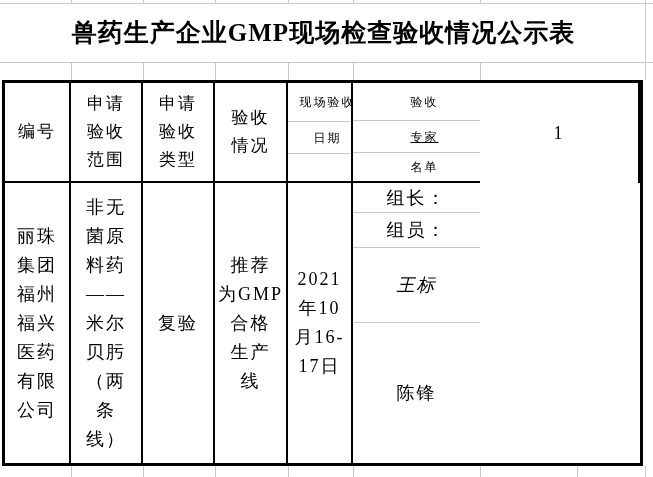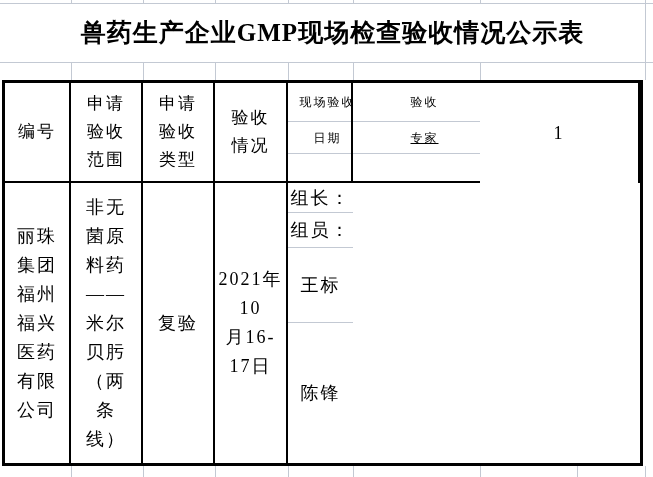--- a/index.html
+++ b/index.html
@@ -7,21 +7,21 @@
     width:653px;height:477px;position:relative;overflow:hidden;
     background:#ffffff;color:#000000;
     font-family:"Liberation Serif","DejaVu Serif",serif;
   }
   
   .gl{position:absolute;background:#c3c9d3;}
   .gl-h{height:1px;}
   .gl-v{width:1px;}
   
   .title{
-    position:absolute;left:11px;top:3px;width:643px;height:59px;
+    position:absolute;left:2px;top:3px;width:643px;height:59px;
     display:flex;align-items:center;justify-content:center;
     font-size:25px;font-weight:bold;letter-spacing:1px;white-space:nowrap;
   }
   
   .tbl{
     position:absolute;left:2px;top:80px;width:641px;height:386px;
     box-sizing:border-box;border:3px solid #000;
     display:grid;
     grid-template-columns:66px 72px 72px 73px 65px 127px 1fr;
     grid-template-rows:100px 1fr;
@@ -95,42 +95,48 @@
   <div class="c hd">验收
 情况</div>
   <div class="c hd stack">
     <div class="band sep" style="height:39px;">现场验收</div>
     <div class="band sep" style="height:32px;">日期</div>
     <div class="band" style="flex:1;"></div>
   </div>
   <div class="c hd stack last">
     <div class="band sep" style="height:39px;">验收</div>
     <div class="band sep" style="height:32px;text-decoration:underline;">专家</div>
+    <div class="band" style="flex:1;">名单</div>
   </div>
 
   <div class="c bd">1</div>
   <div class="c bd">丽珠
 集团
 福州
 福兴
 医药
 有限
 公司</div>
   <div class="c bd">非无
 菌原
 料药
 ——
 米尔
 贝肟
 （两
 条
 线）</div>
   <div class="c bd">复验</div>
+  <div class="c bd">推荐
+为GMP
+合格
+生产
+线</div>
   <div class="c bd date-cell">2021年10
 月16-17日</div>
   <div class="c stack last">
     <div class="band sep" style="height:30px;">组长：</div>
     <div class="band sep" style="height:35px;">组员：</div>
-    <div class="band sep" style="height:75px;">王标</div>
+    <div class="band sep" style="height:75px;font-style:italic;">王标</div>
     <div class="band" style="flex:1;">陈锋</div>
   </div>
 
 </div>
 
 </body></html>

